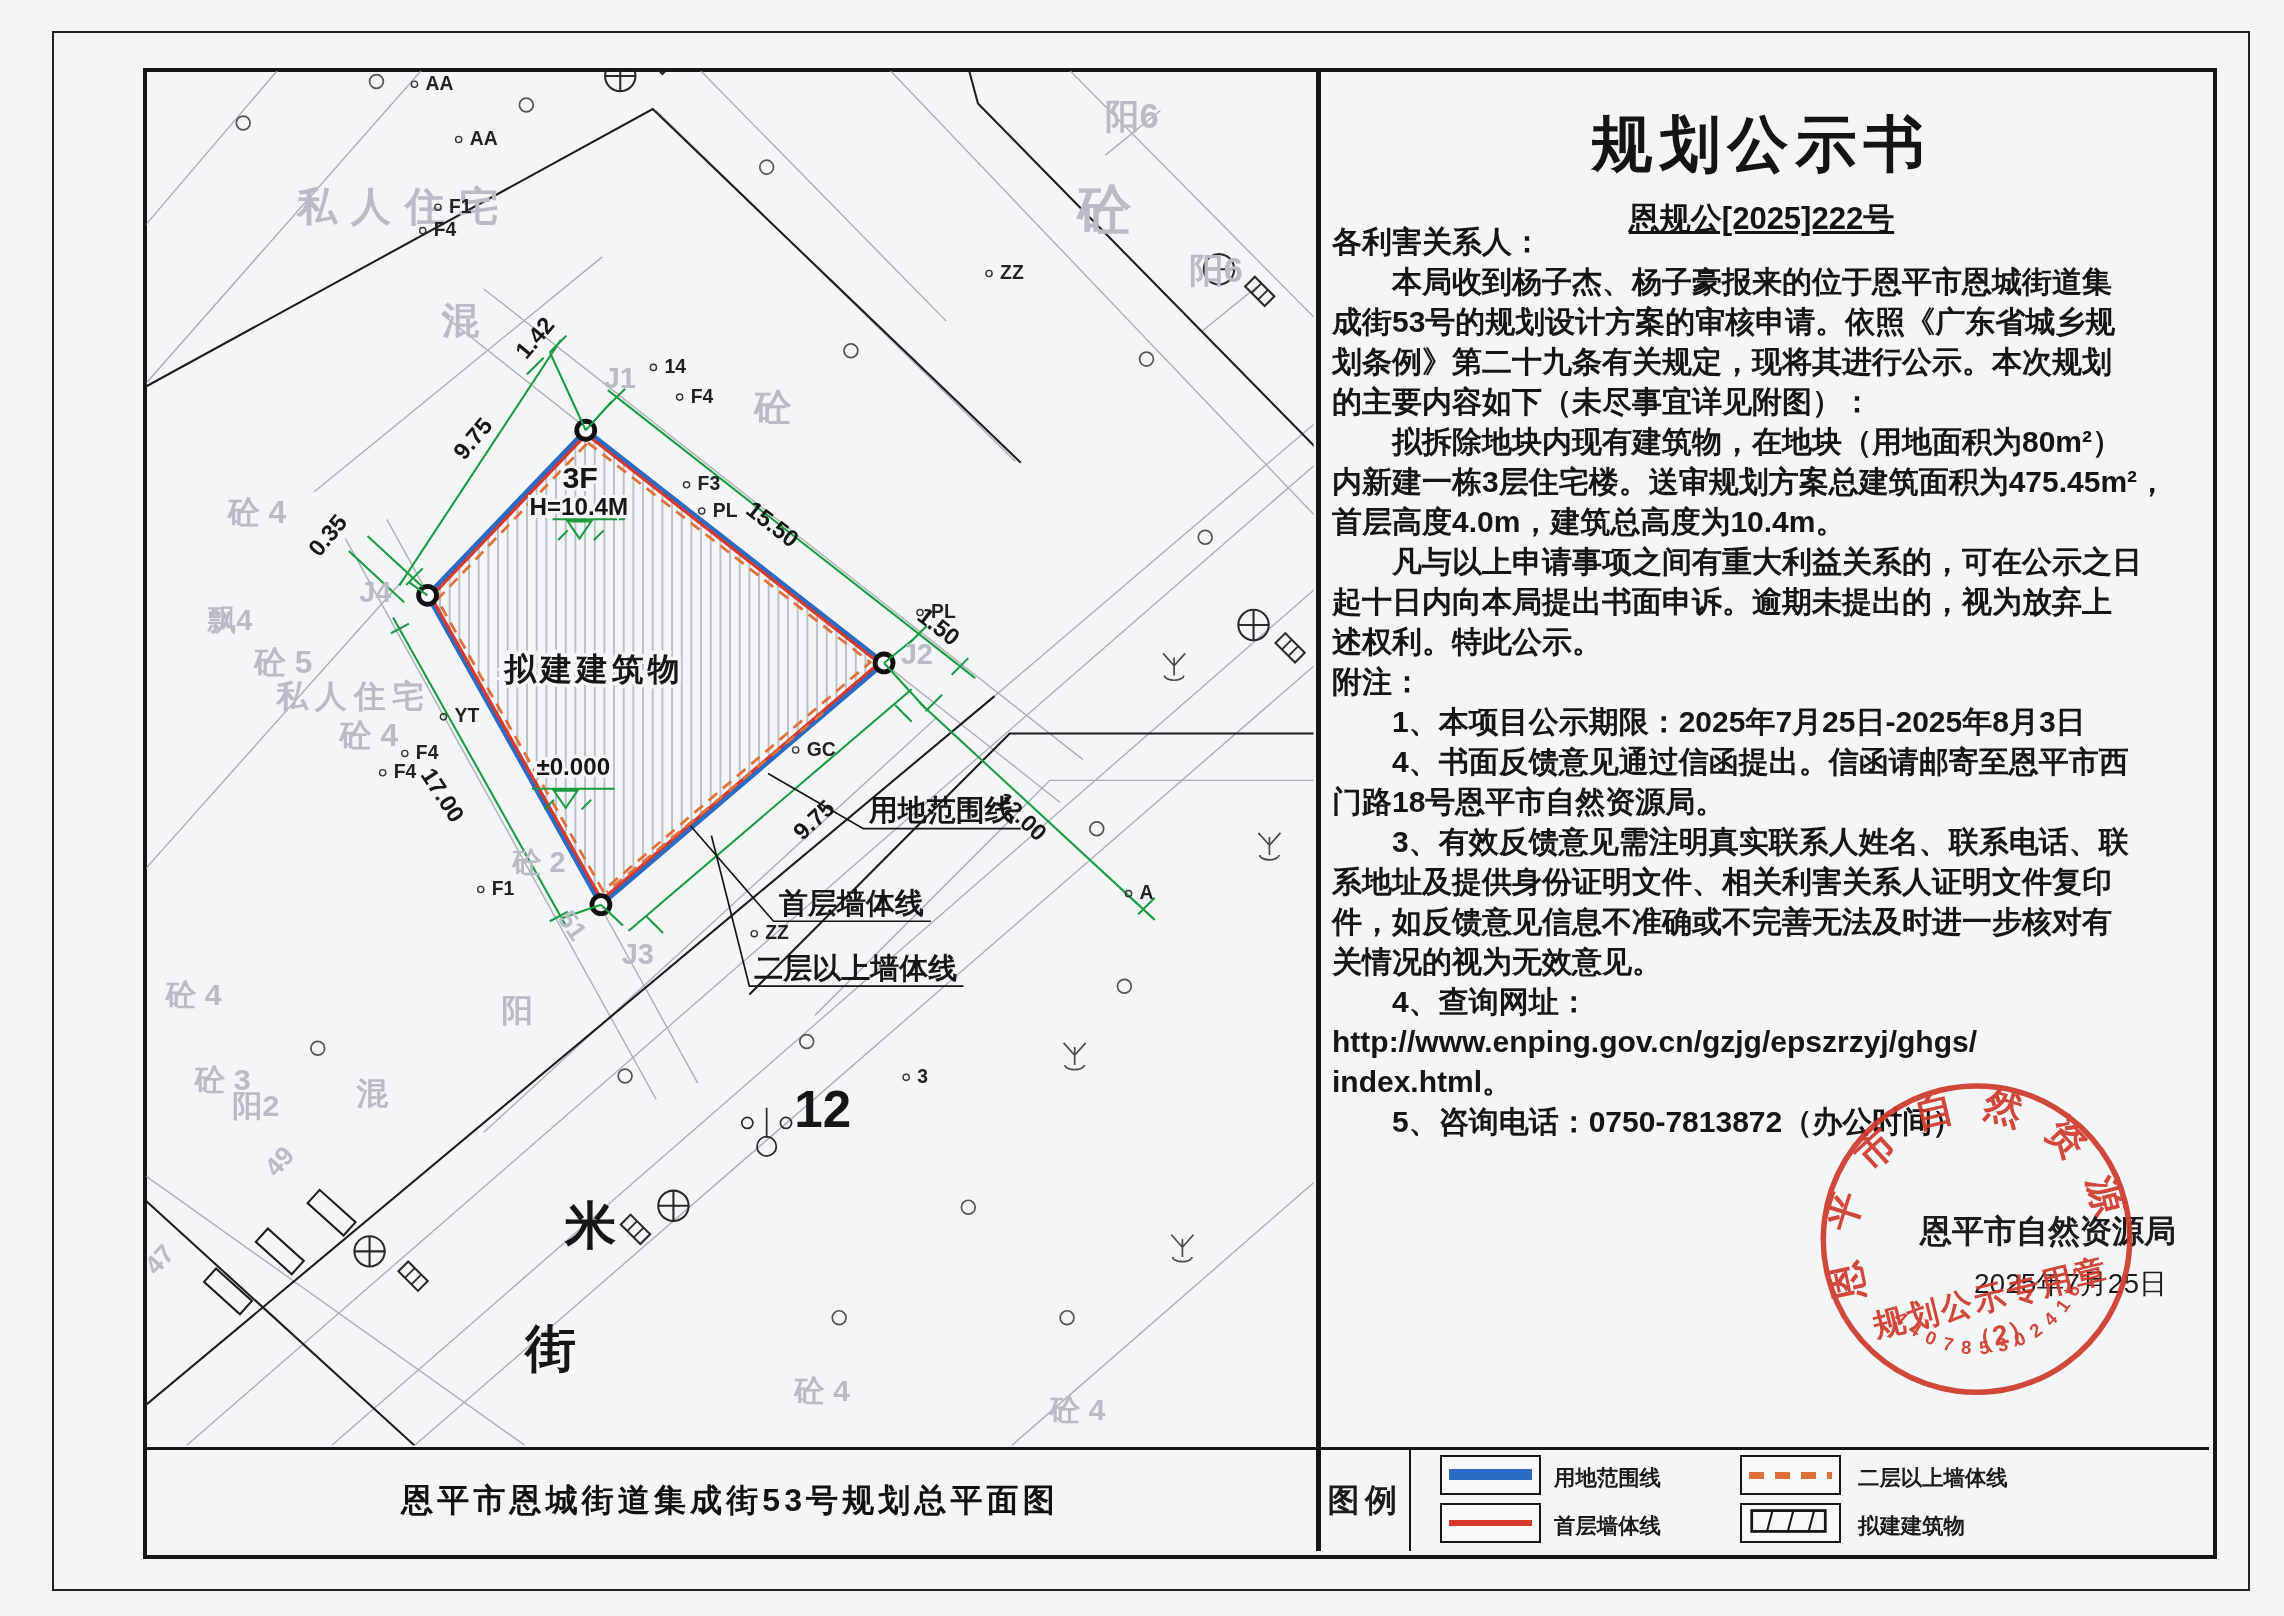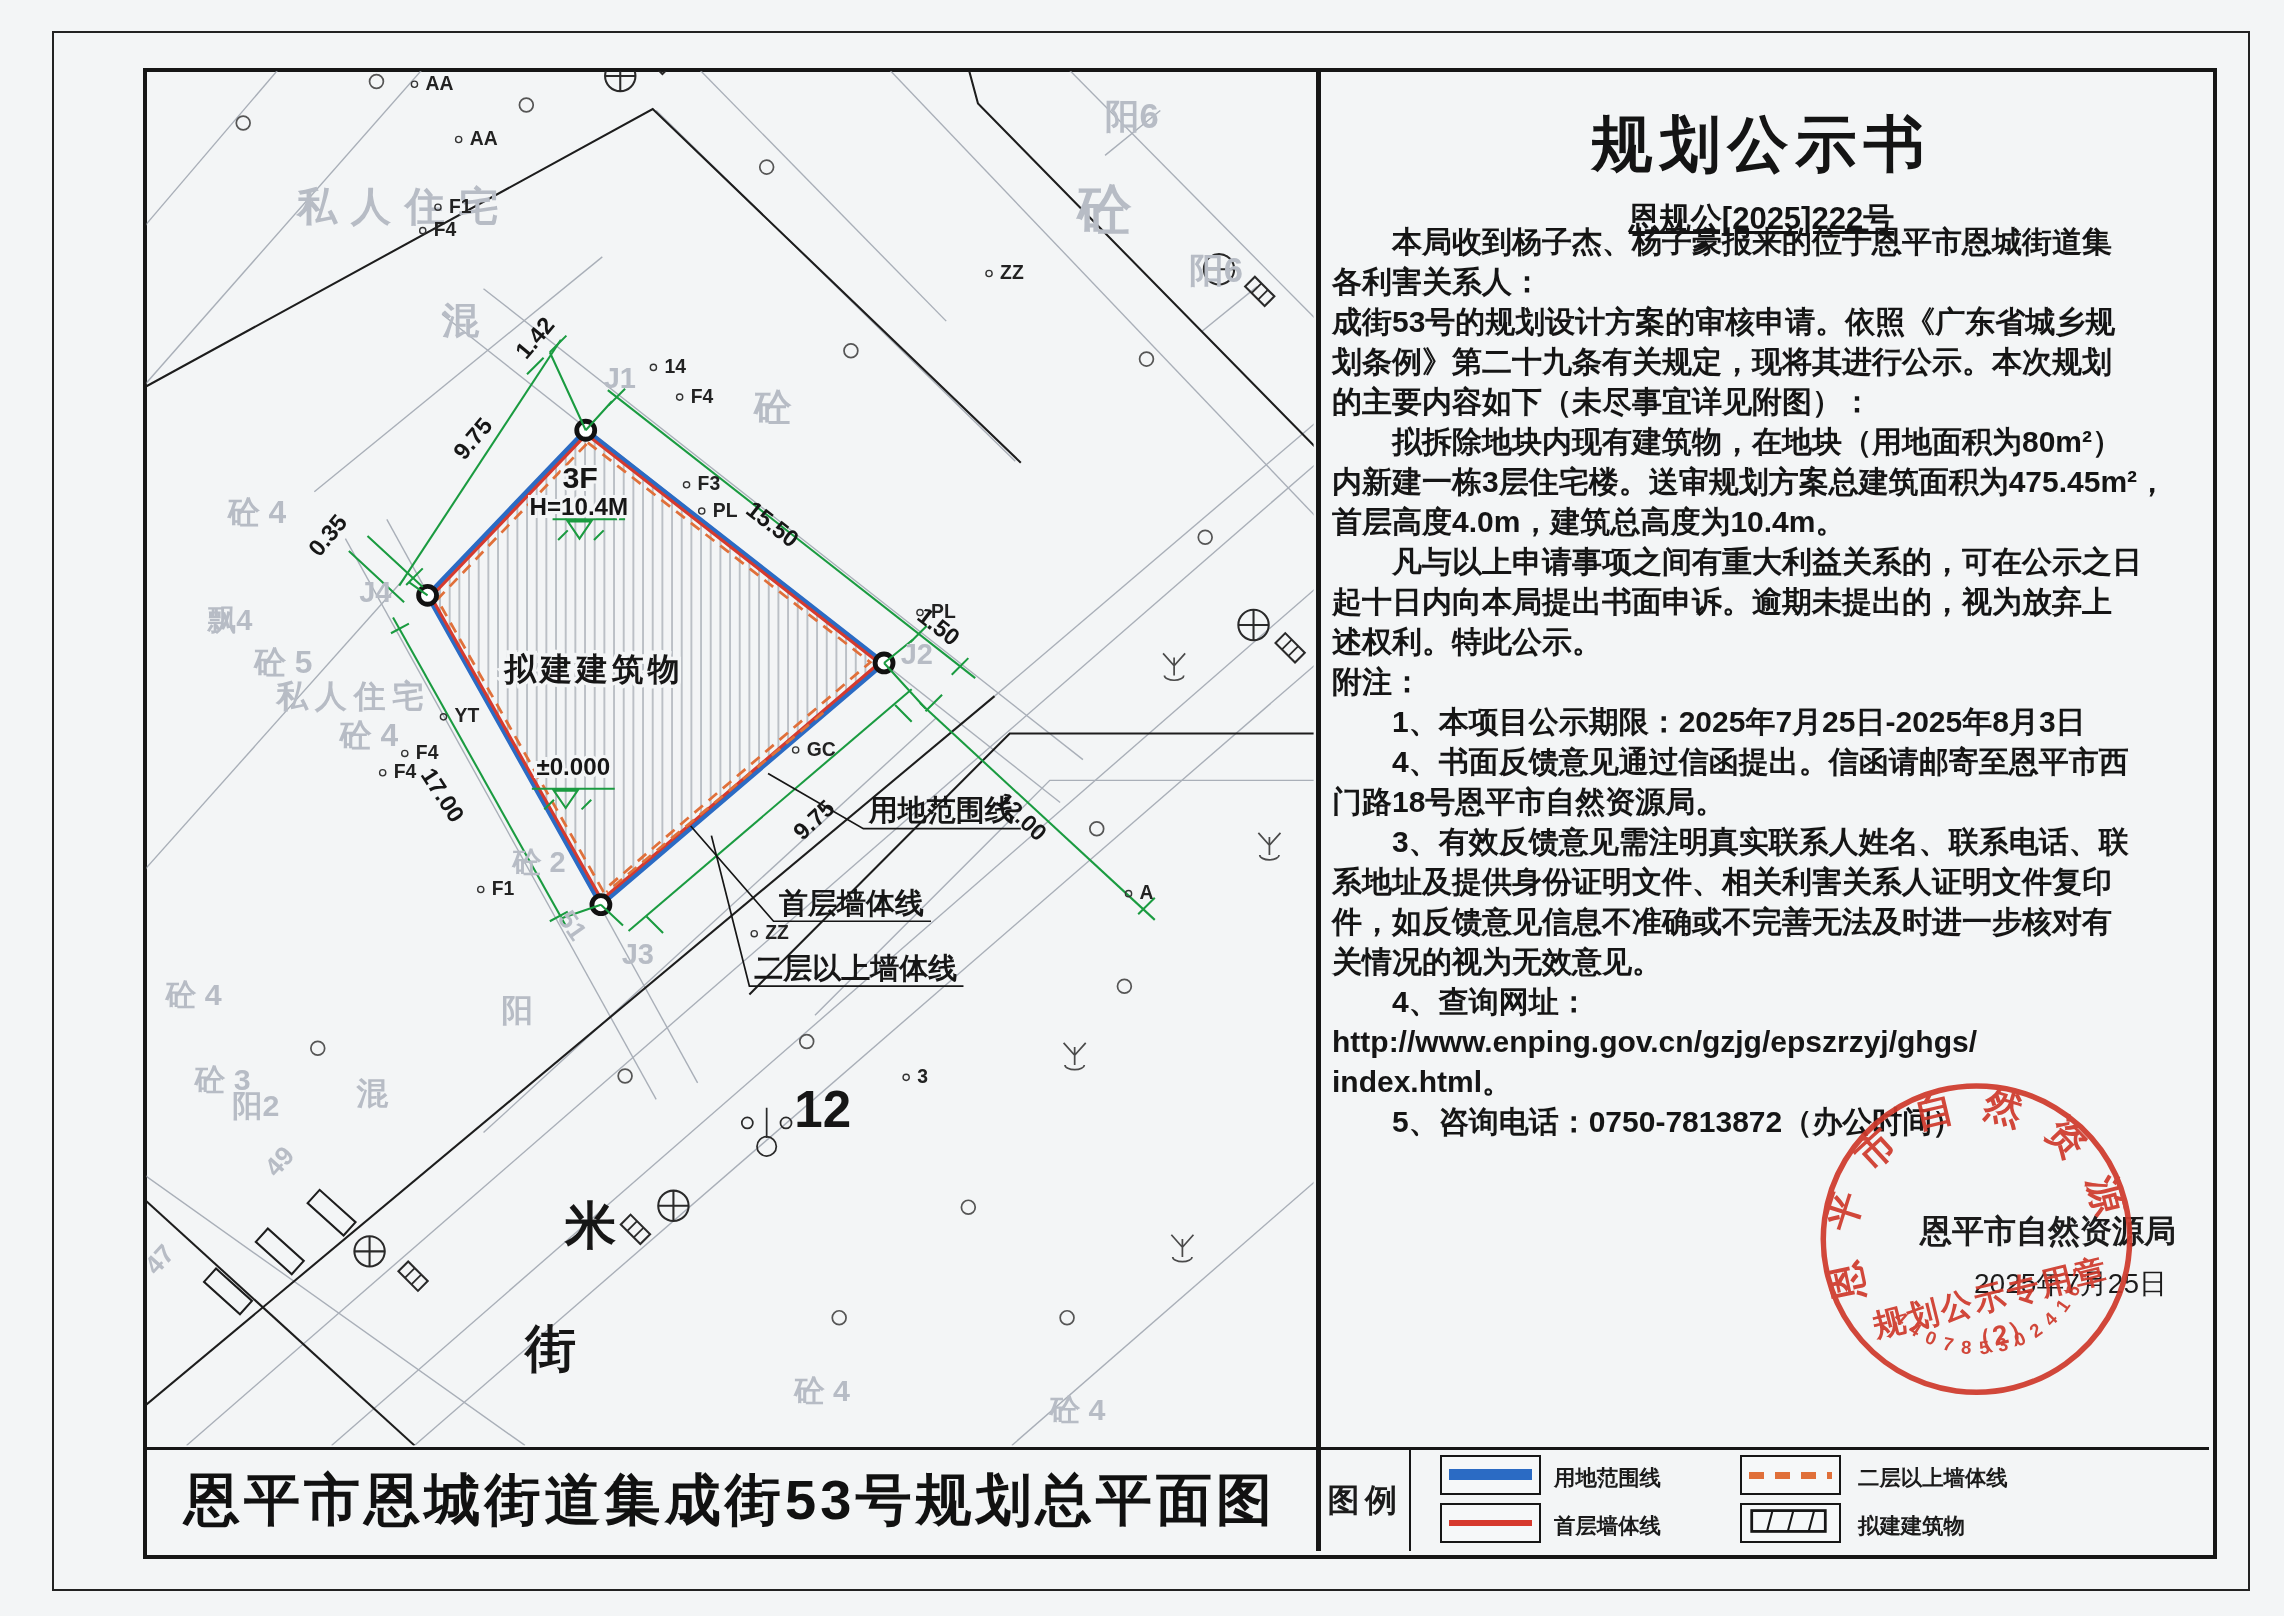--- a/index.html
+++ b/index.html
@@ -4,21 +4,21 @@
 <style>
   html,body{margin:0;padding:0;background:#f3f5f6;}
   body{width:2284px;height:1616px;position:relative;overflow:hidden;
        font-family:"Liberation Sans","DejaVu Sans",sans-serif;color:#1b1b1b;}
   .abs{position:absolute;}
   #outer-frame{left:52px;top:31px;width:2194px;height:1556px;border:2.1px solid #222;}
   #inner-frame{left:143px;top:68px;width:2066px;height:1483px;border:4.8px solid #161616;}
   #panel-divider{left:1316px;top:68px;width:4.8px;height:1483px;background:#161616;}
   #band-line{left:143px;top:1447px;width:2066px;height:2.8px;background:#161616;}
   #map-title{left:143px;top:1450px;width:1174px;height:101px;display:flex;align-items:center;justify-content:center;
-    font-size:56px;font-weight:bold;letter-spacing:4.1px;color:#111;}
+    font-size:32px;font-weight:bold;letter-spacing:4.1px;color:#111;}
   
   #doc-head{left:1330px;top:104px;width:863px;text-align:center;}
   #doc-title{font-size:61px;font-weight:bold;letter-spacing:7px;color:#141414;text-align:center;}
   #doc-no{margin-top:12.4px;font-size:31px;font-weight:bold;color:#141414;text-decoration:underline;}
   #body-lines{left:1332px;top:222px;width:867px;}
   #body-lines .bl{white-space:pre;font-size:30px;line-height:40px;font-weight:bold;color:#151515;}
   #sig1{right:108px;top:1210px;font-size:32px;font-weight:bold;}
   #sig2{right:117px;top:1265px;font-size:28px;font-weight:normal;text-align:center;}
   
   #legend-label{left:1321px;top:1450px;width:88px;height:101px;display:flex;align-items:center;justify-content:center;
@@ -328,22 +328,22 @@
   </g>
 </svg>
 
 <div class="abs" id="map-title">恩平市恩城街道集成街53号规划总平面图</div>
 
 <div class="abs" id="doc-head">
   <div id="doc-title">规划公示书</div>
   <div id="doc-no">恩规公[2025]222号</div>
 </div>
 <div class="abs" id="body-lines">
+    <div class="bl">各利害关系人：</div>
     <div class="bl">　　本局收到杨子杰、杨子豪报来的位于恩平市恩城街道集</div>
-    <div class="bl">各利害关系人：</div>
     <div class="bl">成街53号的规划设计方案的审核申请。依照《广东省城乡规</div>
     <div class="bl">划条例》第二十九条有关规定，现将其进行公示。本次规划</div>
     <div class="bl">的主要内容如下（未尽事宜详见附图）：</div>
     <div class="bl">　　拟拆除地块内现有建筑物，在地块（用地面积为80m²）</div>
     <div class="bl">内新建一栋3层住宅楼。送审规划方案总建筑面积为475.45m²，</div>
     <div class="bl">首层高度4.0m，建筑总高度为10.4m。</div>
     <div class="bl">　　凡与以上申请事项之间有重大利益关系的，可在公示之日</div>
     <div class="bl">起十日内向本局提出书面申诉。逾期未提出的，视为放弃上</div>
     <div class="bl">述权利。特此公示。</div>
     <div class="bl">附注：</div>

